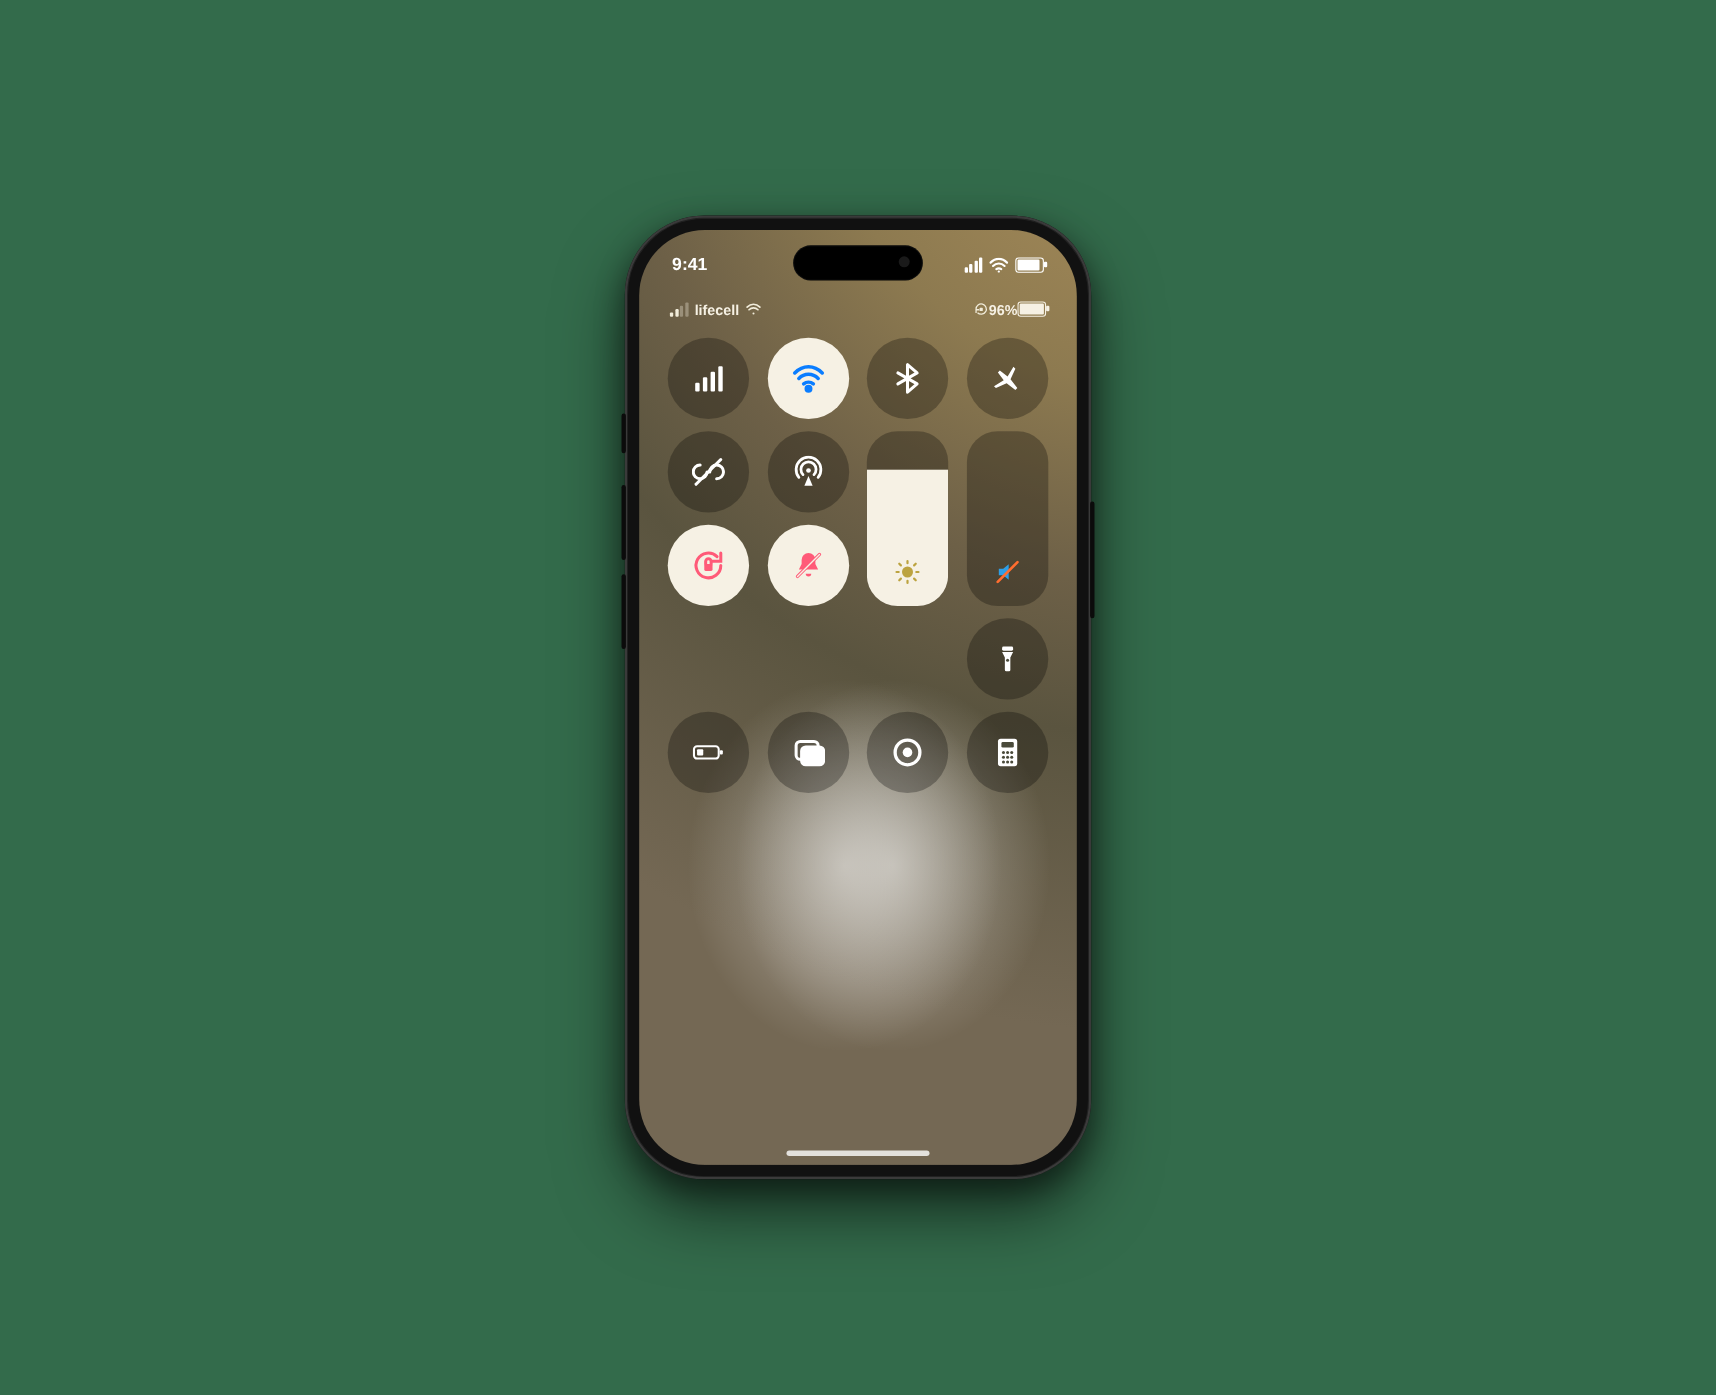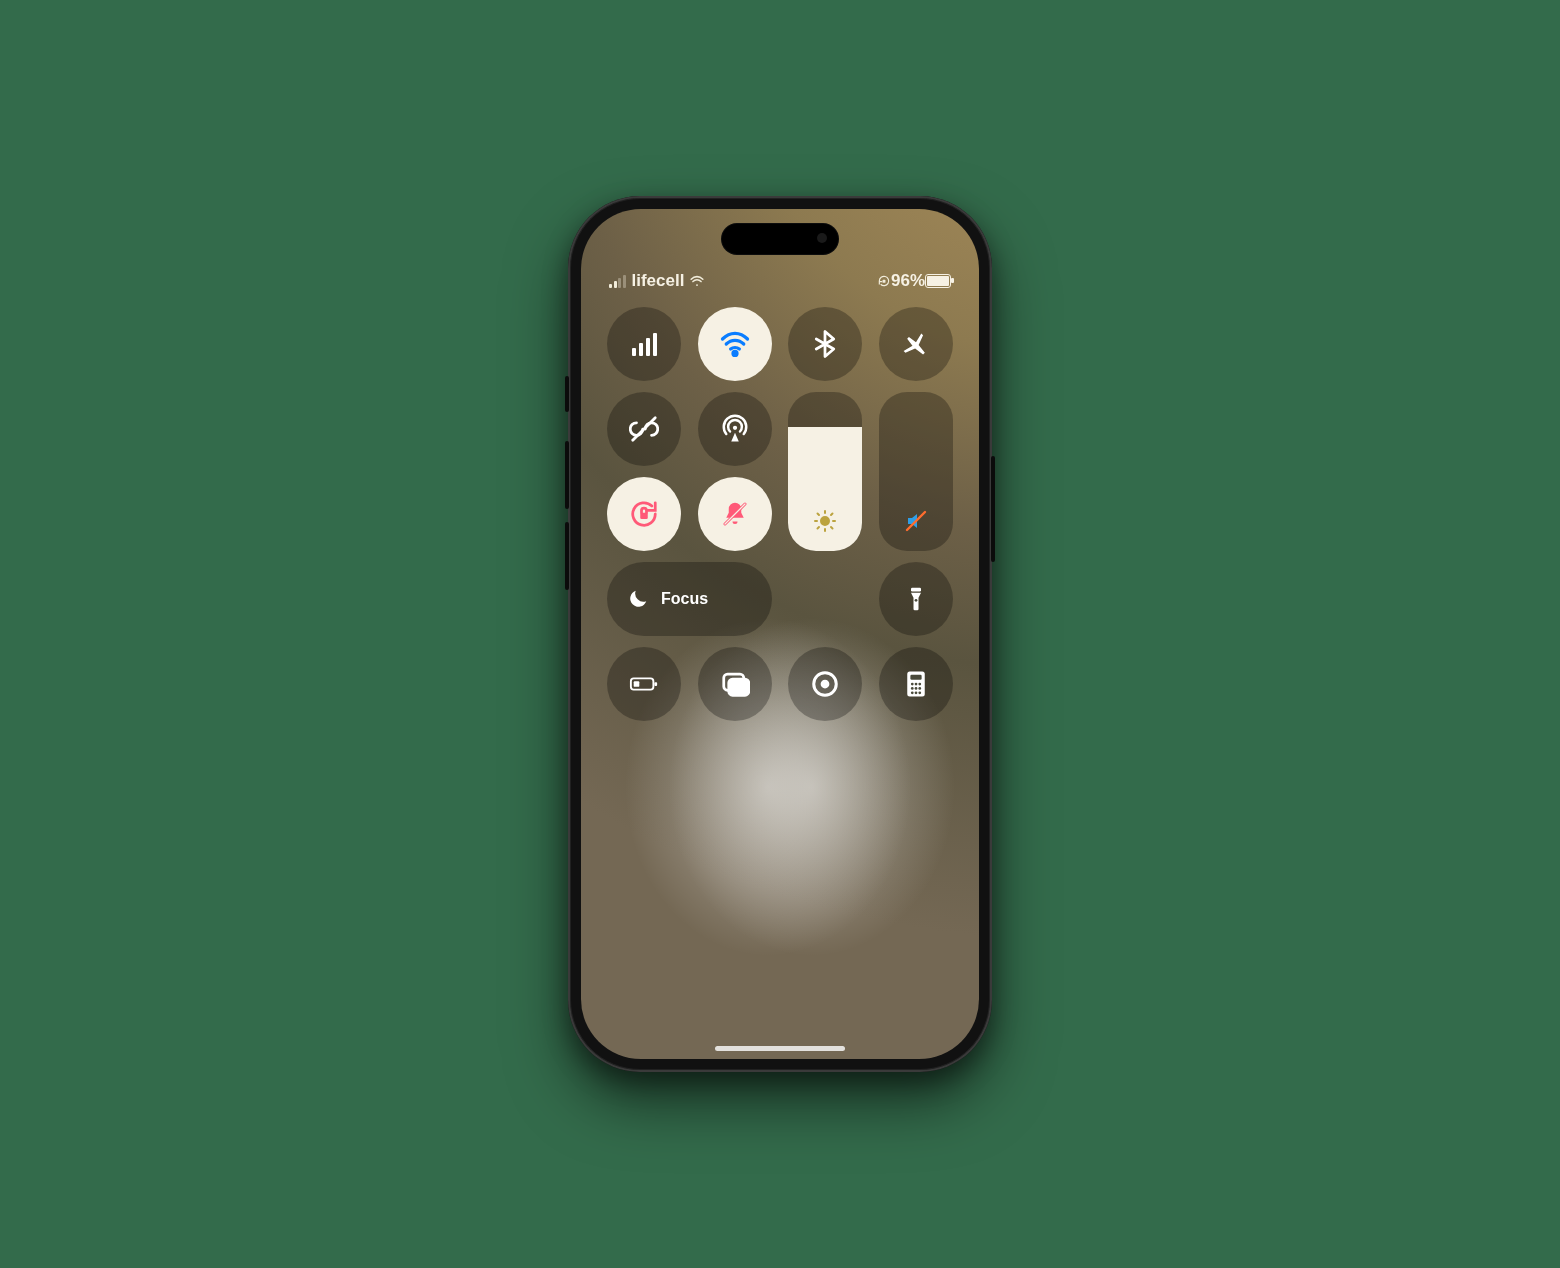--- a/index.html
+++ b/index.html
@@ -34,21 +34,21 @@
     position:absolute;left:50%;top:14px;transform:translateX(-50%);
     width:118px;height:32px;border-radius:18px;background:#000;
     box-shadow:0 0 0 1px rgba(255,255,255,0.05) inset;
   }
   .island::after{content:"";position:absolute;right:12px;top:10px;width:10px;height:10px;border-radius:50%;background:#1a1a1a;}
   
   .outer-status{position:absolute;left:0;right:0;top:14px;height:36px;display:flex;justify-content:space-between;padding:0 30px;box-sizing:border-box;font-size:16px;font-weight:600;color:#fff;}
   .outer-status .l{display:flex;align-items:center;gap:6px;}
   .outer-status .r{display:flex;align-items:center;gap:6px;}
   
-  .cc-status{position:absolute;left:0;right:0;top:58px;height:28px;display:flex;align-items:center;justify-content:space-between;padding:0 28px;font-size:17px;font-weight:600;color:#f6f1e4;}
+  .cc-status{position:absolute;left:0;right:0;top:58px;height:28px;display:flex;align-items:center;justify-content:space-between;padding:0 28px;font-size:13px;font-weight:600;color:#f6f1e4;}
   .cc-status .l{display:flex;align-items:center;gap:6px;}
   .cc-status .r{display:flex;align-items:center;gap:0;}
   
   .grid{
     position:absolute;left:26px;right:26px;top:98px;
     display:grid;grid-template-columns:repeat(4,74px);grid-auto-rows:74px;gap:11px;justify-content:space-between;
   }
   .tile{background:var(--tile);border-radius:50%;display:flex;align-items:center;justify-content:center;color:#fff;}
   .tile.on{background:var(--tile-on);color:#000;}
   .tile.on-pink{background:var(--tile-on);}
@@ -73,20 +73,42 @@
   <div class="phone">
     <div class="buttons">
       <div class="b b1"></div>
         <div class="b b2"></div>
         <div class="b b3"></div>
         <div class="b b4"></div>
     </div>
     <div class="screen">
       <div class="island"></div>
 
+      <div class="outer-status">
+        <div class="l">
+          <span>9:41</span>
+        </div>
+        <div class="r">
+          <span class="sigbars">
+            <span style="height:5px"></span>
+              <span style="height:8px"></span>
+              <span style="height:11px"></span>
+              <span style="height:14px"></span>
+          </span>
+          <svg width="18" height="14" viewBox="0 0 24 18" fill="none" stroke="#fff" stroke-width="2.6" stroke-linecap="round">
+            <path d="M2 6 C8 0 16 0 22 6"></path>
+              <path d="M5 10 C9 6 15 6 19 10"></path>
+              <path d="M9 14 C11 12.5 13 12.5 15 14"></path>
+              <circle cx="12" cy="17" r="1.4" fill="#fff" stroke="none"></circle>
+          </svg>
+          <span class="batt">
+              <span class="lvl" style="width:85%"></span>
+            </span>
+        </div>
+      </div>
 
       <div class="cc-status">
         <div class="l">
           <span class="sigbars" style="color:#f1ecda">
             <span style="height:4px"></span>
               <span style="height:7px"></span>
               <span style="height:10px;opacity:.35"></span>
               <span style="height:13px;opacity:.35"></span>
           </span>
           <span>lifecell</span>
@@ -189,26 +211,20 @@
         </div>
         <div class="tile on-pink">
           <svg viewBox="0 0 24 24" fill="var(--pink)">
             <path d="M12 3a5 5 0 0 0-5 5v3l-2 4h14l-2-4V8a5 5 0 0 0-5-5z"></path>
             <path d="M10 18a2 2 0 0 0 4 0"></path>
             <line x1="4" y1="20" x2="20" y2="4" stroke="var(--pink)" stroke-width="2.4" stroke-linecap="round"></line>
             <line x1="4" y1="20" x2="20" y2="4" stroke="#f6f1e4" stroke-width="1" stroke-linecap="round"></line>
           </svg>
         </div>
 
-        <div class="focus">
-          <svg width="22" height="22" viewBox="0 0 24 24" fill="#fff">
-            <path d="M21 14.5A9 9 0 0 1 9.5 3 9 9 0 1 0 21 14.5z"></path>
-          </svg>
-          <span>Focus</span>
-        </div>
         <div style="grid-column:3"></div>
         <div class="tile">
           <svg viewBox="0 0 24 24" fill="#fff">
             <rect x="8" y="3" width="8" height="3" rx="1"></rect>
             <path d="M8 7h8l-2 4v9a1 1 0 0 1-1 1h-2a1 1 0 0 1-1-1v-9L8 7z"></path>
             <circle cx="12" cy="13" r="1.1" fill="#4a4a3a"></circle>
           </svg>
         </div>
 
         <div class="tile">

